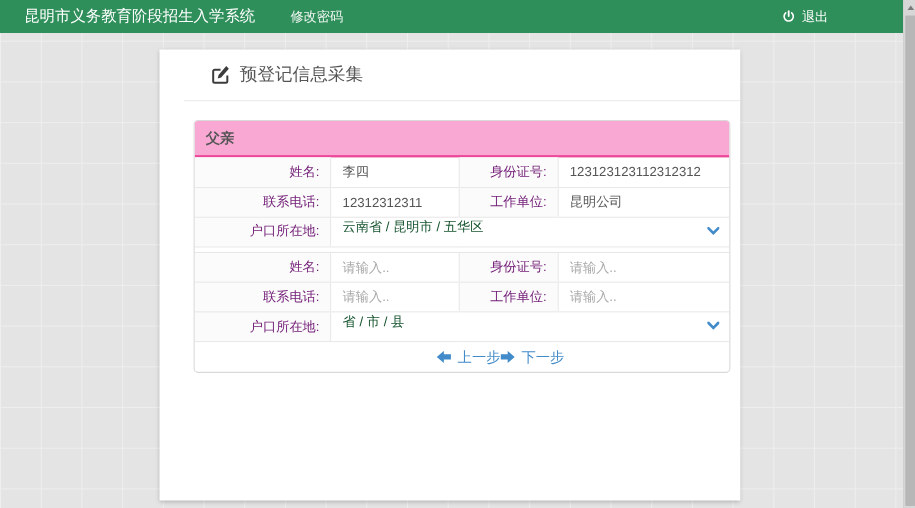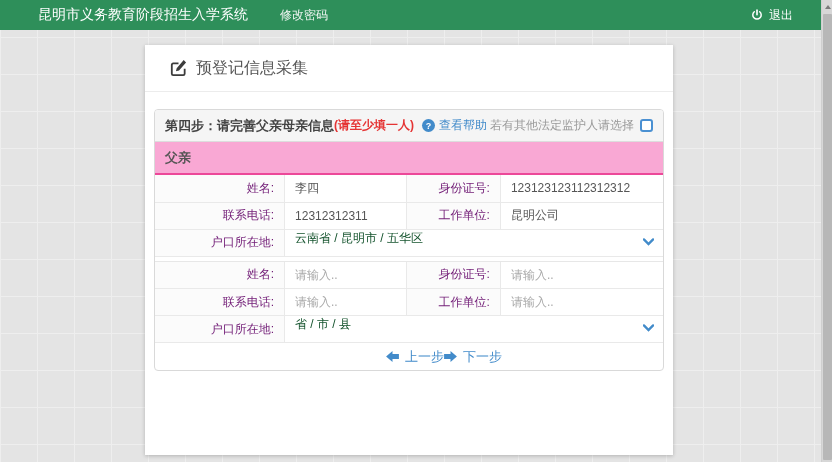--- a/index.html
+++ b/index.html
@@ -14,30 +14,31 @@
     background-size: 37px 37px;
     color: #555;
   }
 
   
   .topbar {
     position: absolute; top: 0; left: 0; right: 11px; height: 30px;
     background: #2e8f5a;
     display: flex; align-items: center;
   }
-  .brand { margin-left: 38px; color: #fff; font-size: 14px; cursor: pointer; white-space: nowrap; }
+  .brand { margin-left: 22px; color: #fff; font-size: 14px; cursor: pointer; white-space: nowrap; }
   .pwd-link { margin-left: 32px; color: #f2f7f4; font-size: 12px; cursor: pointer; }
   .topbar .flex-spacer { flex: 1; }
-  .logout { display: flex; align-items: center; gap: 6px; margin-right: 28px; color: #fff; font-size: 12px; cursor: pointer; }
+  .logout { display: flex; align-items: center; gap: 6px; margin-right: 68px; color: #fff; font-size: 12px; cursor: pointer; }
 
   
   .card {
     position: absolute; left: 145px; top: 45px; width: 528px; height: 410px;
     background: #fff;
     box-shadow: 0 1px 4px rgba(0,0,0,0.22);
+    padding-left: 22px;
   }
   .card-title {
     display: flex; align-items: center; gap: 9px;
     padding: 13px 25px 12px 25px;
     border-bottom: 1px solid #ececec;
     font-size: 16px; color: #555;
   }
 
   .form-box {
     margin: 17px 9px 0 9px;
@@ -156,28 +157,20 @@
   <div class="card-title">
     <svg class="icon-svg" width="17" height="17" viewBox="0 0 16 16">
       <path d="M13.8 8.2V13a1.3 1.3 0 0 1-1.3 1.3H3A1.3 1.3 0 0 1 1.7 13V4.5A1.3 1.3 0 0 1 3 3.2h5" fill="none" stroke="#3c3c3c" stroke-width="1.7"></path>
       <path d="M5.6 10.6l.7-2.9L12.9.1l2.2 2.2-6.6 7.6-2.9.7z" fill="#3c3c3c"></path>
     </svg>
     <span>预登记信息采集</span>
   </div>
 
   <div class="form-box">
 
-    <div class="step-header">
-      <span class="step-title">第四步：请完善父亲母亲信息</span>
-      <span class="step-hint">(请至少填一人)</span>
-      <span class="help-icon"></span>
-      <span class="help-link">查看帮助</span>
-      <span class="guardian-note">若有其他法定监护人请选择</span>
-      <span class="guardian-checkbox"></span>
-    </div>
 
     <div class="section-title">父亲</div>
     <table class="fields">
       <colgroup>
           <col style="width:25.5%">
           <col style="width:24%">
           <col style="width:18.5%">
           <col style="width:32%">
         </colgroup>
       <tbody>

